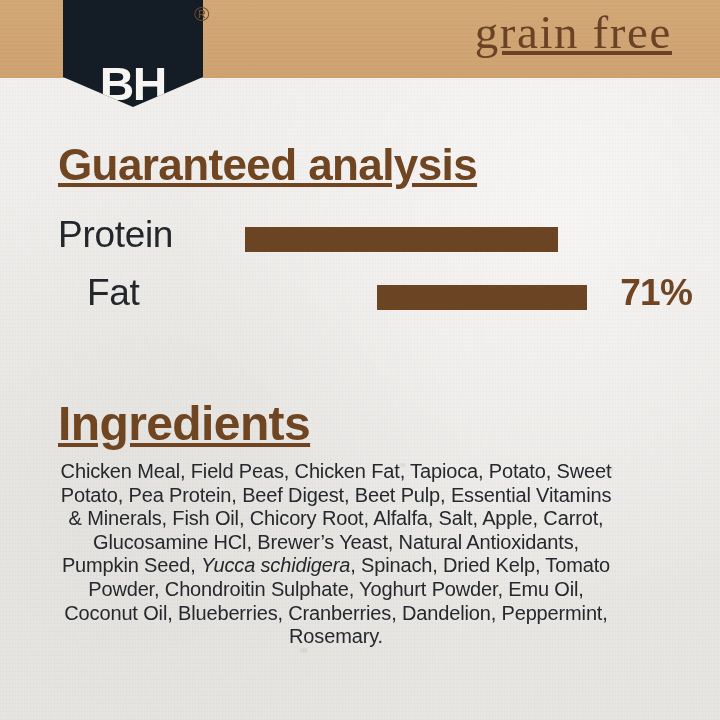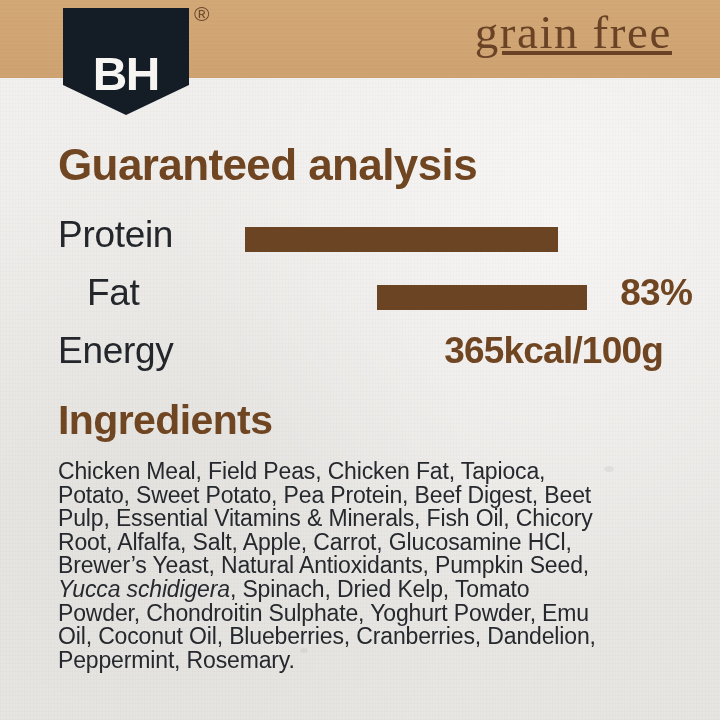--- a/index.html
+++ b/index.html
@@ -41,26 +41,26 @@
     background:
       repeating-linear-gradient(0deg,
         rgba(0,0,0,0.018) 0px, rgba(0,0,0,0.018) 1px,
         rgba(0,0,0,0) 1px, rgba(0,0,0,0) 4px),
       linear-gradient(180deg,#d3a877 0%, #cfa371 100%);
   }
 
   
   .badge {
     position:absolute;
-    left:63px; top:8px;
-    width:126px; height:107px;
+    left:63px; top:0;
+    width:140px; height:107px;
     background:#141c26;
     clip-path:polygon(0 0, 100% 0, 100% 72%, 50% 100%, 0 72%);
     display:flex;
-    align-items:center;
+    align-items:flex-end;
     justify-content:center;
   }
   .badge-text {
     color:#f6f5f2;
     font-family:"Liberation Sans", sans-serif;
     font-weight:bold;
     font-size:46px;
     letter-spacing:-1.5px;
     line-height:1;
     margin-top:24px;
@@ -92,23 +92,24 @@
   
   .heading {
     position:absolute;
     left:58px;
     color:#6f4522;
     font-family:"Liberation Sans", sans-serif;
     font-weight:bold;
     letter-spacing:-0.6px;
     line-height:1;
     white-space:nowrap;
+    text-decoration:underline;
   }
   .heading.ga  { top:143px; font-size:44px; }
-  .heading.ing { top:400px; font-size:41px; }
+  .heading.ing { top:400px; font-size:48px; }
 
   
   .row {
     position:absolute;
     left:0;
     width:720px;
     height:46px;
   }
   .row.protein { top:212px;padding-left:12px; }
   .row.fat     { top:270px;margin-left:29px; }
@@ -144,26 +145,26 @@
     letter-spacing:-0.8px;
     line-height:46px;
     white-space:nowrap;
   }
 
   
   .ingredients-body {
     position:absolute;
     left:58px; top:460px;
     width:556px;
-    font-size:23px;
+    font-size:20px;
     line-height:23.6px;
     color:#25282d;
     font-family:"Liberation Sans", sans-serif;
     letter-spacing:-0.15px;
-    text-align:left;
+    text-align:center;
   }
   .ingredients-body i { font-style:italic; }
 
   
   .speck {
     position:absolute;
     border-radius:50%;
     background:rgba(120,115,105,0.10);
     pointer-events:none;
   }
@@ -191,25 +192,21 @@
   <div class="heading ga">Guaranteed analysis</div>
 
   <div class="row protein">
     <span class="row-label">Protein</span>
     <span class="row-bar"></span>
   </div>
 
   <div class="row fat">
     <span class="row-label">Fat</span>
     <span class="row-bar"></span>
-    <span class="row-value">83%</span>
+    <span class="row-value">71%</span>
   </div>
 
-  <div class="row energy">
-    <span class="row-label">Energy</span>
-    <span class="row-value">365kcal/100g</span>
-  </div>
 
   <div class="heading ing">Ingredients</div>
 
   <p class="ingredients-body"><span>Chicken Meal, Field Peas, Chicken Fat, Tapioca, Potato, Sweet Potato, Pea Protein, Beef Digest, Beet Pulp, Essential Vitamins &amp; Minerals, Fish Oil, Chicory Root, Alfalfa, Salt, Apple, Carrot, Glucosamine HCl, Brewer’s Yeast, Natural Antioxidants, Pumpkin Seed, </span><i>Yucca schidigera</i><span>, Spinach, Dried Kelp, Tomato Powder, Chondroitin Sulphate, Yoghurt Powder, Emu Oil, Coconut Oil, Blueberries, Cranberries, Dandelion, Peppermint, Rosemary.</span></p>
 
 </div>
 
 </body></html>

